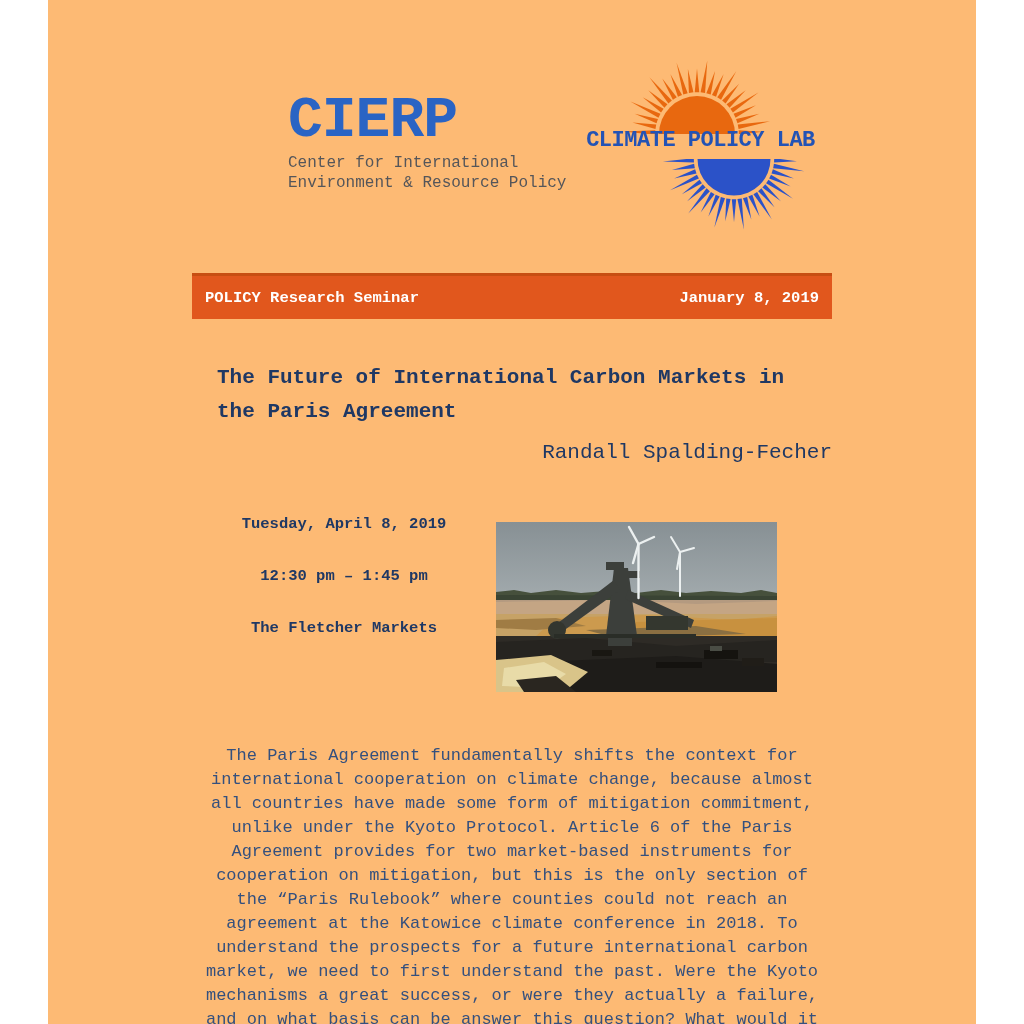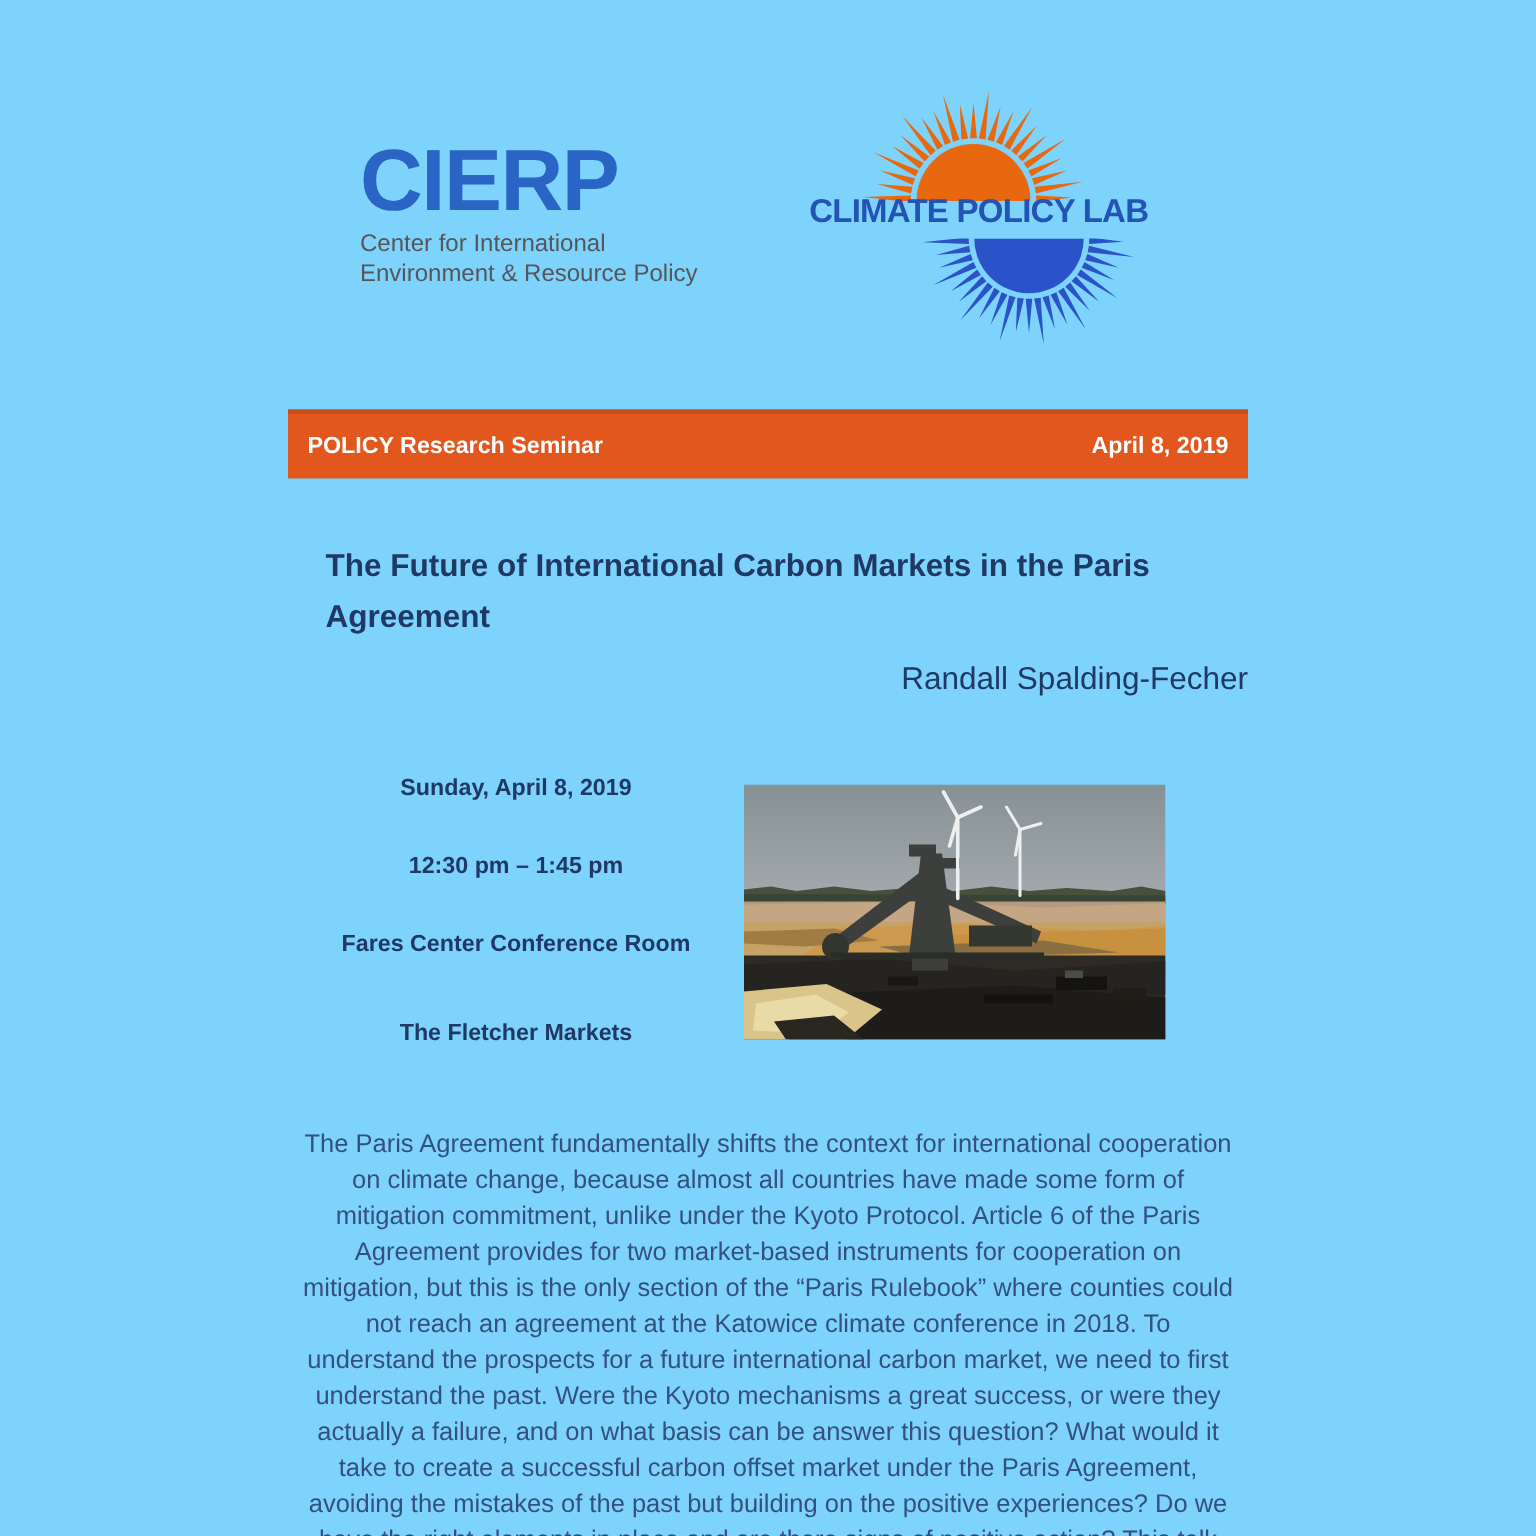--- a/index.html
+++ b/index.html
@@ -1,24 +1,24 @@
 <!DOCTYPE html>
 <html><head>
 <meta charset="utf-8">
 <style>
   * { margin: 0; padding: 0; box-sizing: border-box; }
   html, body { background: #ffffff; }
   .page {
     position: relative;
-    width: 1024px;
+    width: 928px;
     height: 1024px;
     margin: 0 auto;
-    background: #7dd3fc;
+    background: #fdba74;
     overflow: hidden;
-    font-family: Liberation Sans, sans-serif;
+    font-family: Liberation Mono, monospace;
   }
 
   
   .logos { position: relative; height: 273px; }
 
   .cierp-logo { position: absolute; left: 240px; top: 92px; width: 280px; }
   .cierp-acronym {
     font-size: 58px;
     font-weight: 700;
     letter-spacing: -1px;
@@ -188,33 +188,32 @@
           </g>
       </svg>
     </div>
 
   </header>
 
   <main class="column">
 
     <div class="banner">
       <span>POLICY Research Seminar</span>
-      <span>April 8, 2019</span>
+      <span>January 8, 2019</span>
     </div>
 
     <h1 class="title">The Future of International Carbon Markets in the Paris Agreement</h1>
     <div class="speaker">Randall Spalding-Fecher</div>
 
     <section class="event">
 
       <div class="event-details">
         <div class="details-inner">
-          <div class="detail">Sunday, April 8, 2019</div>
+          <div class="detail">Tuesday, April 8, 2019</div>
           <div class="detail">12:30 pm – 1:45 pm</div>
-          <div class="detail">Fares Center Conference Room</div>
           <div class="detail">The Fletcher Markets</div>
         </div>
       </div>
 
       <div class="photo">
         <svg viewBox="0 0 281 170" preserveAspectRatio="none">
           <defs>
             <linearGradient id="sky" x1="0" y1="0" x2="0" y2="1">
               <stop offset="0" stop-color="#879094"></stop>
               <stop offset="1" stop-color="#A3ABAE"></stop>

